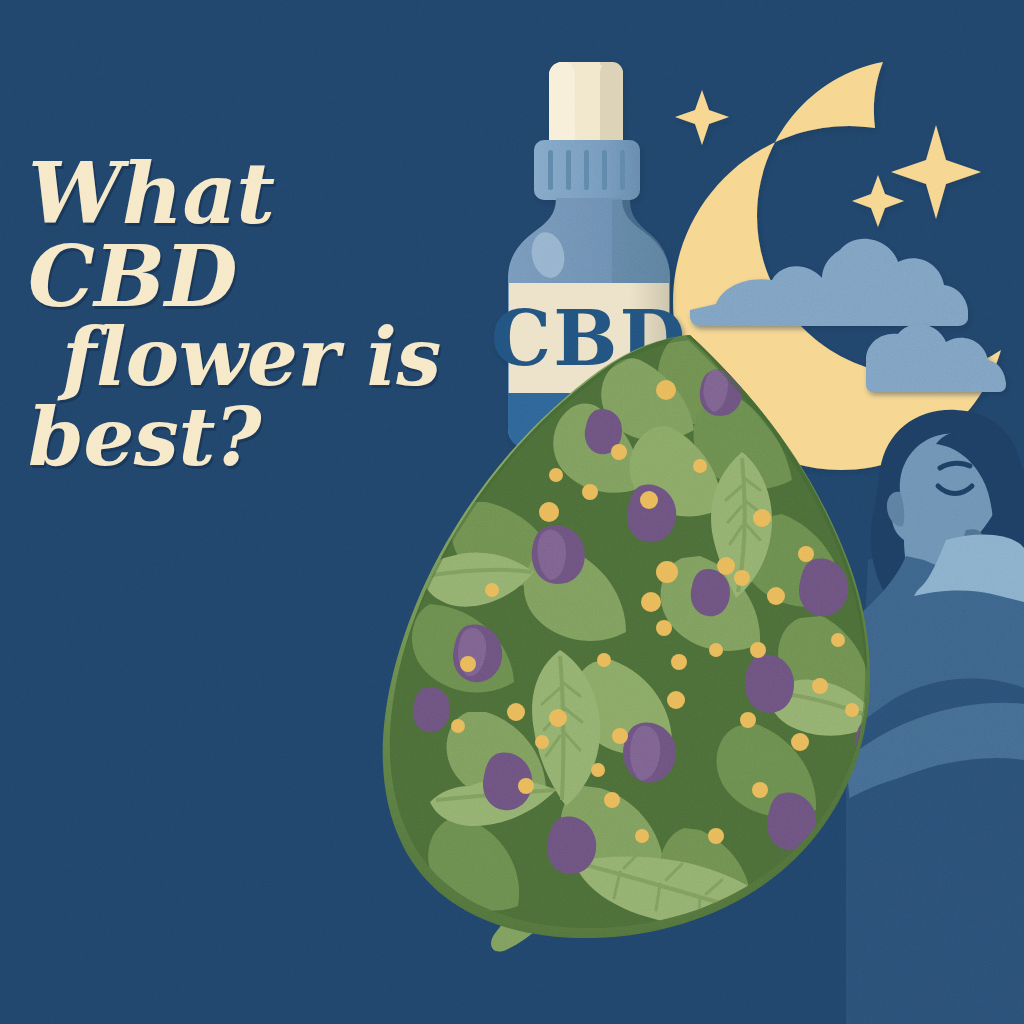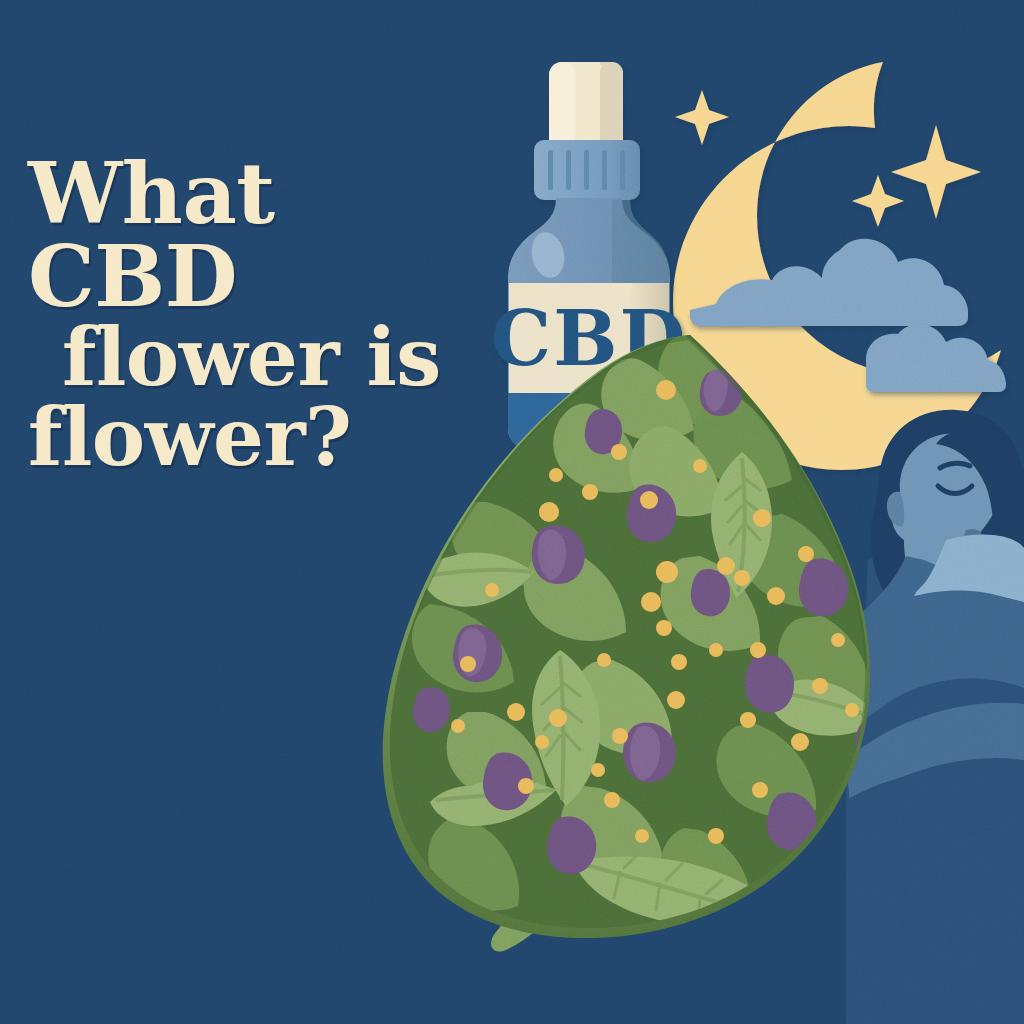--- a/index.html
+++ b/index.html
@@ -23,20 +23,21 @@
   
   #headline{
     position:absolute;left:28px;top:152px;width:430px;z-index:40;
     font-family:"DejaVu Serif", serif;
     font-weight:700;
     font-size:82px;
     line-height:0.99;
     letter-spacing:-0.5px;
     color:#f6e9c8;
     text-shadow:2px 3px 0 rgba(12,32,56,.38);
+    font-style:italic;
   }
   #headline .ln{display:block;white-space:nowrap;}
   #headline .ln.l1{font-size:84px;}
   #headline .ln.l2{font-size:84px;}
   #headline .ln.l3{font-size:80px;margin-left:34px;}
   #headline .ln.l4{font-size:80px;}
   #headline .ln.l5{font-size:80px;}
 </style>
 </head>
 <body>
@@ -375,21 +376,21 @@
                  C370,778 380,692 416,604 C454,512 520,428 600,370
                  C632,348 662,337 690,335 Z" fill="none" stroke="#3f6330" stroke-width="10" opacity=".45"></path>
       </g>
     </g>
   </svg>
 
   <div id="headline">
     <span class="ln l1">What</span>
     <span class="ln l2">CBD</span>
     <span class="ln l3">flower is</span>
-    <span class="ln l5">flower?</span>
+    <span class="ln l5">best?</span>
   </div>
 
   <svg id="grain" xmlns="http://www.w3.org/2000/svg" width="1024" height="1024">
     <filter id="noiseF">
       <feTurbulence type="fractalNoise" baseFrequency="0.9" numOctaves="3" stitchTiles="stitch"></feTurbulence>
       <feColorMatrix type="saturate" values="0"></feColorMatrix>
     </filter>
     <rect width="1024" height="1024" filter="url(#noiseF)" opacity="0.30"></rect>
   </svg>
 

